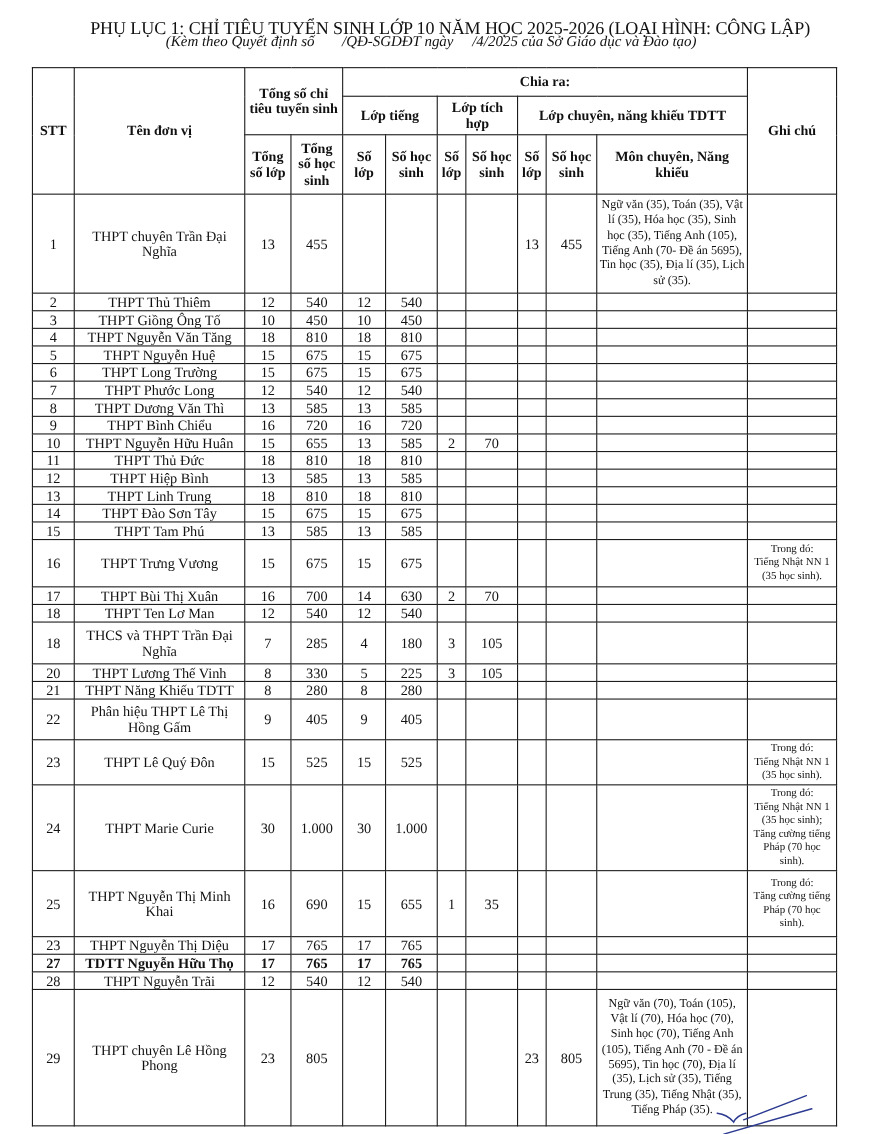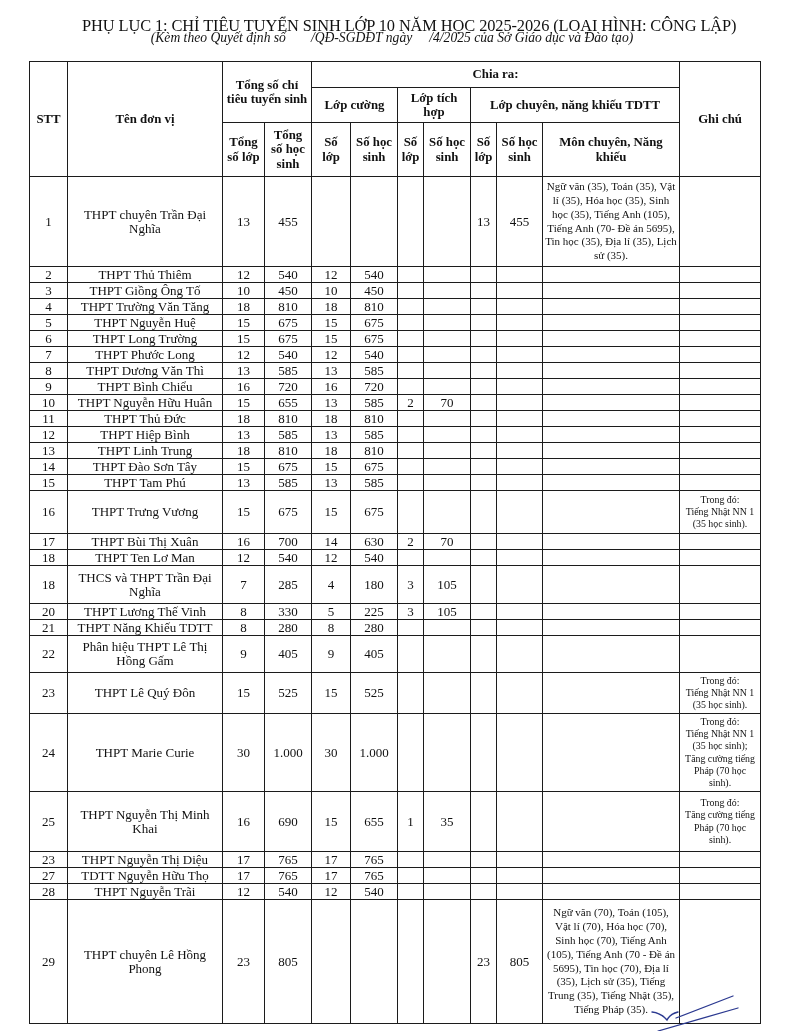--- a/index.html
+++ b/index.html
@@ -66,21 +66,21 @@
   <thead>
     <tr style="height:26px">
       <th rowspan="3">STT</th>
       <th rowspan="3">Tên đơn vị</th>
       <th rowspan="2" colspan="2">Tổng số chỉ
 tiêu tuyển sinh</th>
       <th colspan="7">Chia ra:</th>
       <th rowspan="3">Ghi chú</th>
     </tr>
     <tr style="height:35px">
-      <th colspan="2">Lớp cường</th>
+      <th colspan="2">Lớp tiếng</th>
       <th colspan="2">Lớp tích
 hợp</th>
       <th colspan="3">Lớp chuyên, năng khiếu TDTT</th>
     </tr>
     <tr style="height:54px">
       <th>Tổng
 số lớp</th>
       <th>Tổng
 số học
 sinh</th>
@@ -142,21 +142,21 @@
         <td>450</td>
         <td></td>
         <td></td>
         <td></td>
         <td></td>
         <td class="subj"></td>
         <td class="note"></td>
       </tr>
       <tr style="height: 16px;">
         <td>4</td>
-        <td class="name">THPT Trường Văn Tăng</td>
+        <td class="name">THPT Nguyễn Văn Tăng</td>
         <td>18</td>
         <td>810</td>
         <td>18</td>
         <td>810</td>
         <td></td>
         <td></td>
         <td></td>
         <td></td>
         <td class="subj"></td>
         <td class="note"></td>
@@ -474,21 +474,21 @@
         <td>765</td>
         <td>17</td>
         <td>765</td>
         <td></td>
         <td></td>
         <td></td>
         <td></td>
         <td class="subj"></td>
         <td class="note"></td>
       </tr>
-      <tr style="height: 16px;">
+      <tr style="height: 16px; font-weight: bold;">
         <td>27</td>
         <td class="name">TDTT Nguyễn Hữu Thọ</td>
         <td>17</td>
         <td>765</td>
         <td>17</td>
         <td>765</td>
         <td></td>
         <td></td>
         <td></td>
         <td></td>

